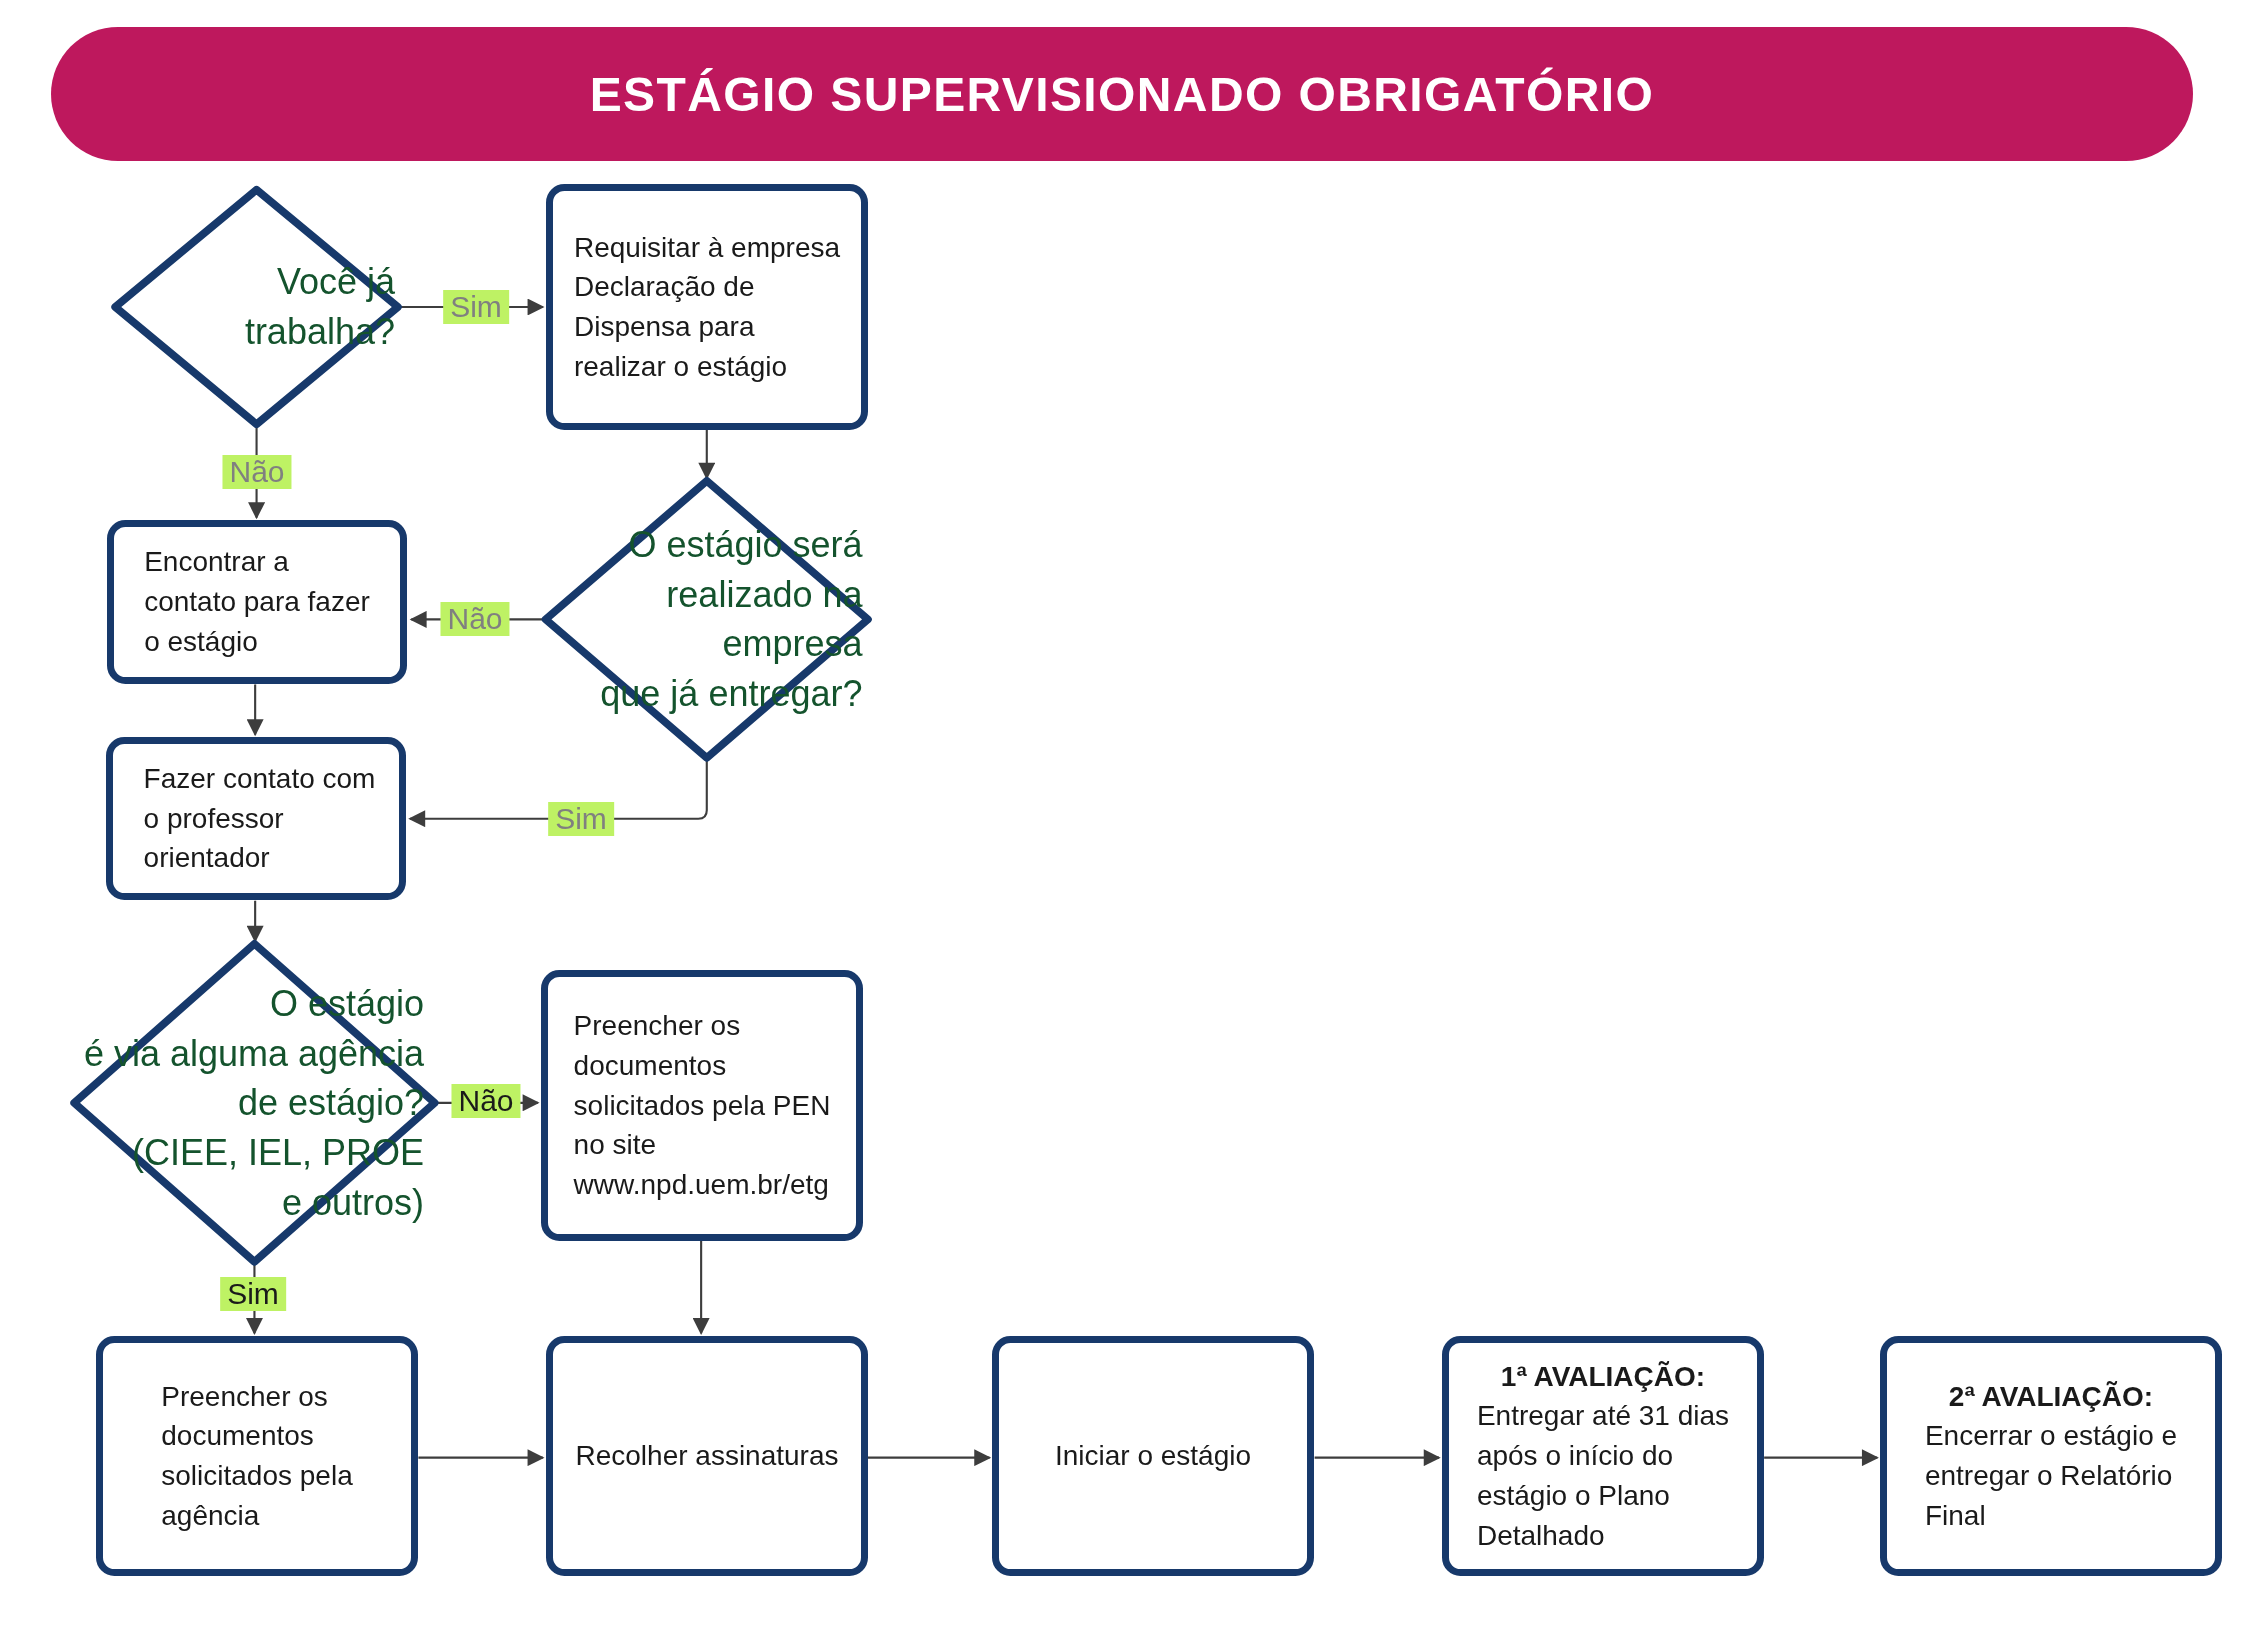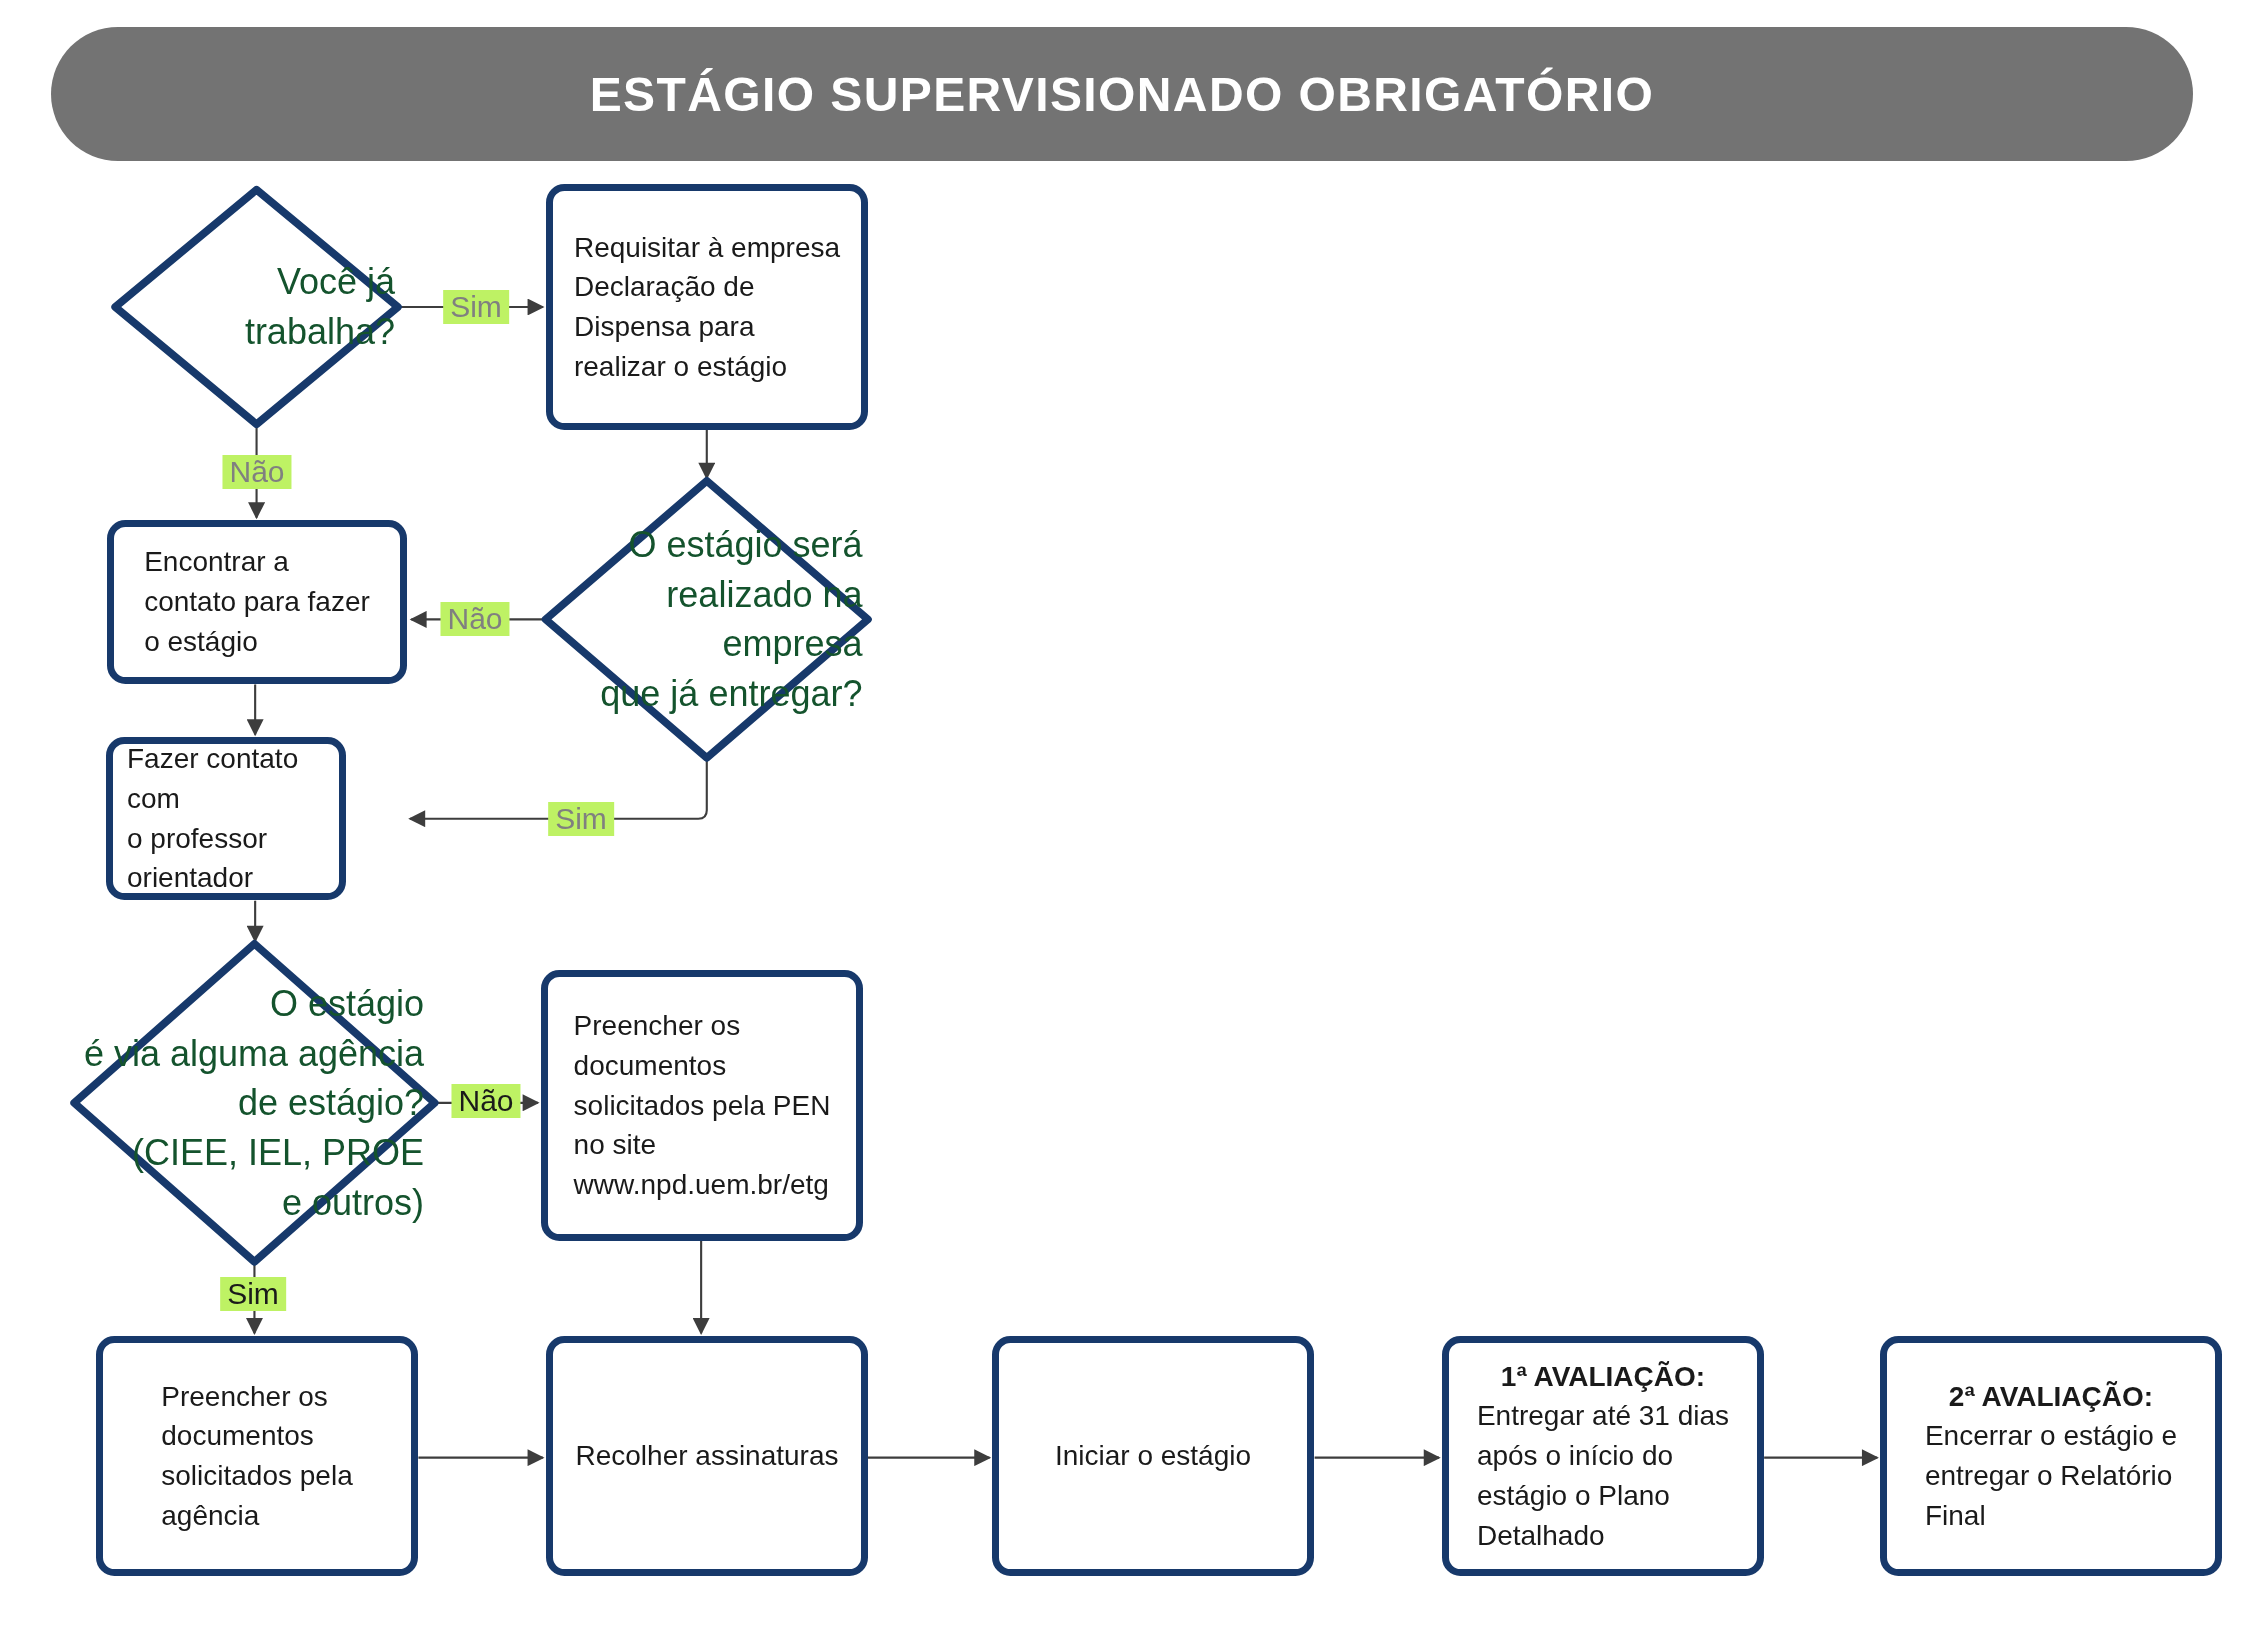--- a/index.html
+++ b/index.html
@@ -1,19 +1,19 @@
 <!DOCTYPE html>
 <html style="font-size:11.3px"><head>
 <meta charset="utf-8">
 <style>
   html,body{margin:0;padding:0;background:#ffffff;}
   .canvas{position:relative;width:2261px;height:1636px;background:#ffffff;
           font-family:"Liberation Sans",sans-serif;overflow:hidden;}
   .banner{position:absolute;left:51px;top:27px;width:2142px;height:134px;
-          background:#737373;border-radius:67px;display:flex;
+          background:#be185d;border-radius:67px;display:flex;
           align-items:center;justify-content:center;}
   .banner .title{color:#ffffff;font-size:48px;font-weight:bold;
           letter-spacing:1.4px;margin:0;}
   svg.wires{position:absolute;left:0;top:0;width:2261px;height:1636px;}
   .node{position:absolute;box-sizing:border-box;background:#ffffff;
         border:7px solid #17396B;border-radius:18.4px;
         display:flex;flex-direction:column;align-items:center;justify-content:center;
         text-align:left;font-size:28px;line-height:1.42;color:#1a1a1a;
         white-space:pre-line;padding:5.7px 7px;}
   .node .head{font-weight:bold;display:block;white-space:pre-line;}
@@ -77,21 +77,21 @@
 
   <div class="node" style="left:546px;top:184px;width:322px;height:246px;">Requisitar à empresa
 Declaração de
 Dispensa para
 realizar o estágio</div>
 
   <div class="node" style="left:107px;top:520px;width:300px;height:164px;">Encontrar a
 contato para fazer
 o estágio</div>
 
-  <div class="node" style="left:106px;top:737px;width:240px;height:163px;padding-left:14px;">Fazer contato com
+  <div class="node" style="left:106px;top:737px;width:300px;height:163px;padding-left:14px;">Fazer contato com
 o professor
 orientador</div>
 
   <div class="node" style="left:541px;top:970px;width:322px;height:271px;">Preencher  os
 documentos
 solicitados pela PEN
 no site
 www.npd.uem.br/etg</div>
 
   <div class="node" style="left:96px;top:1336px;width:322px;height:240px;">Preencher os

